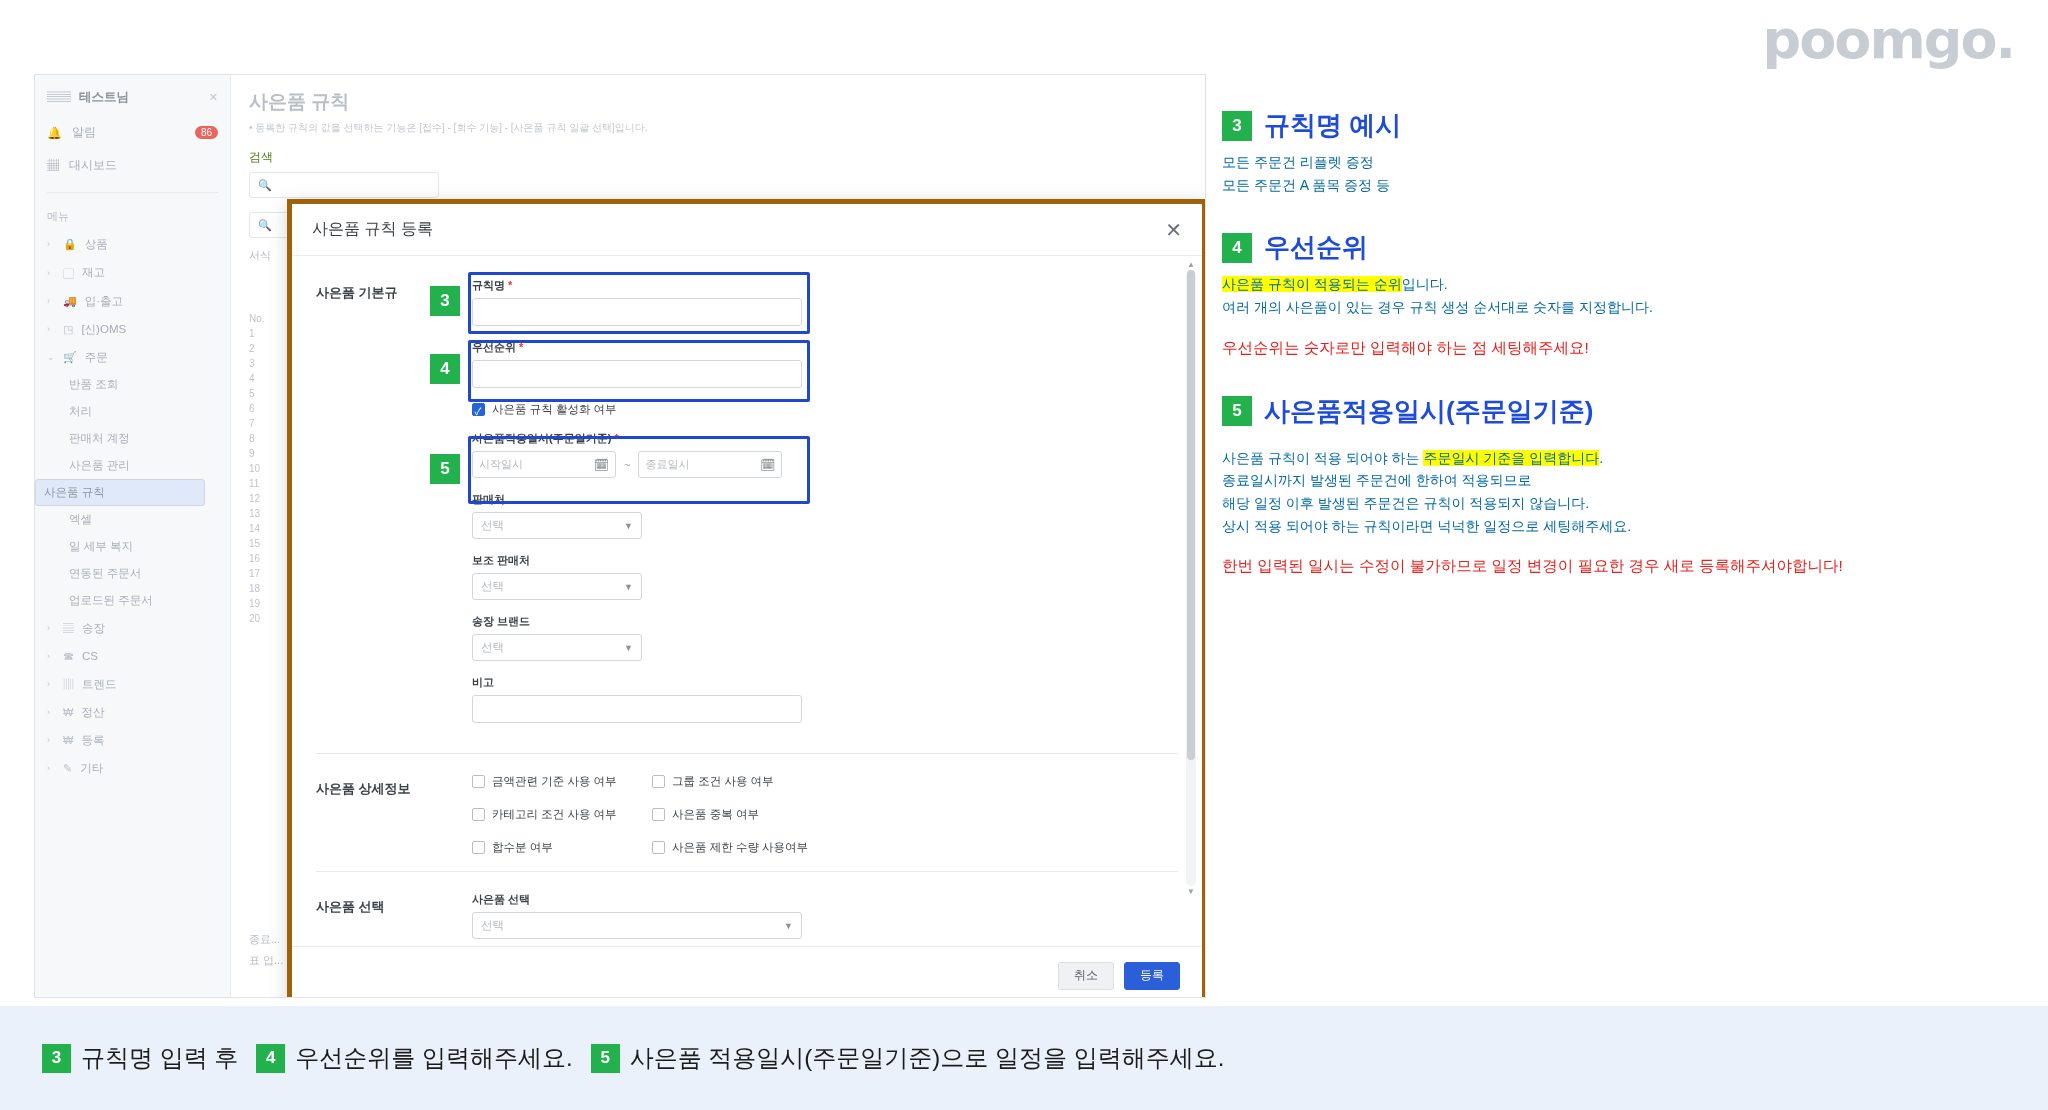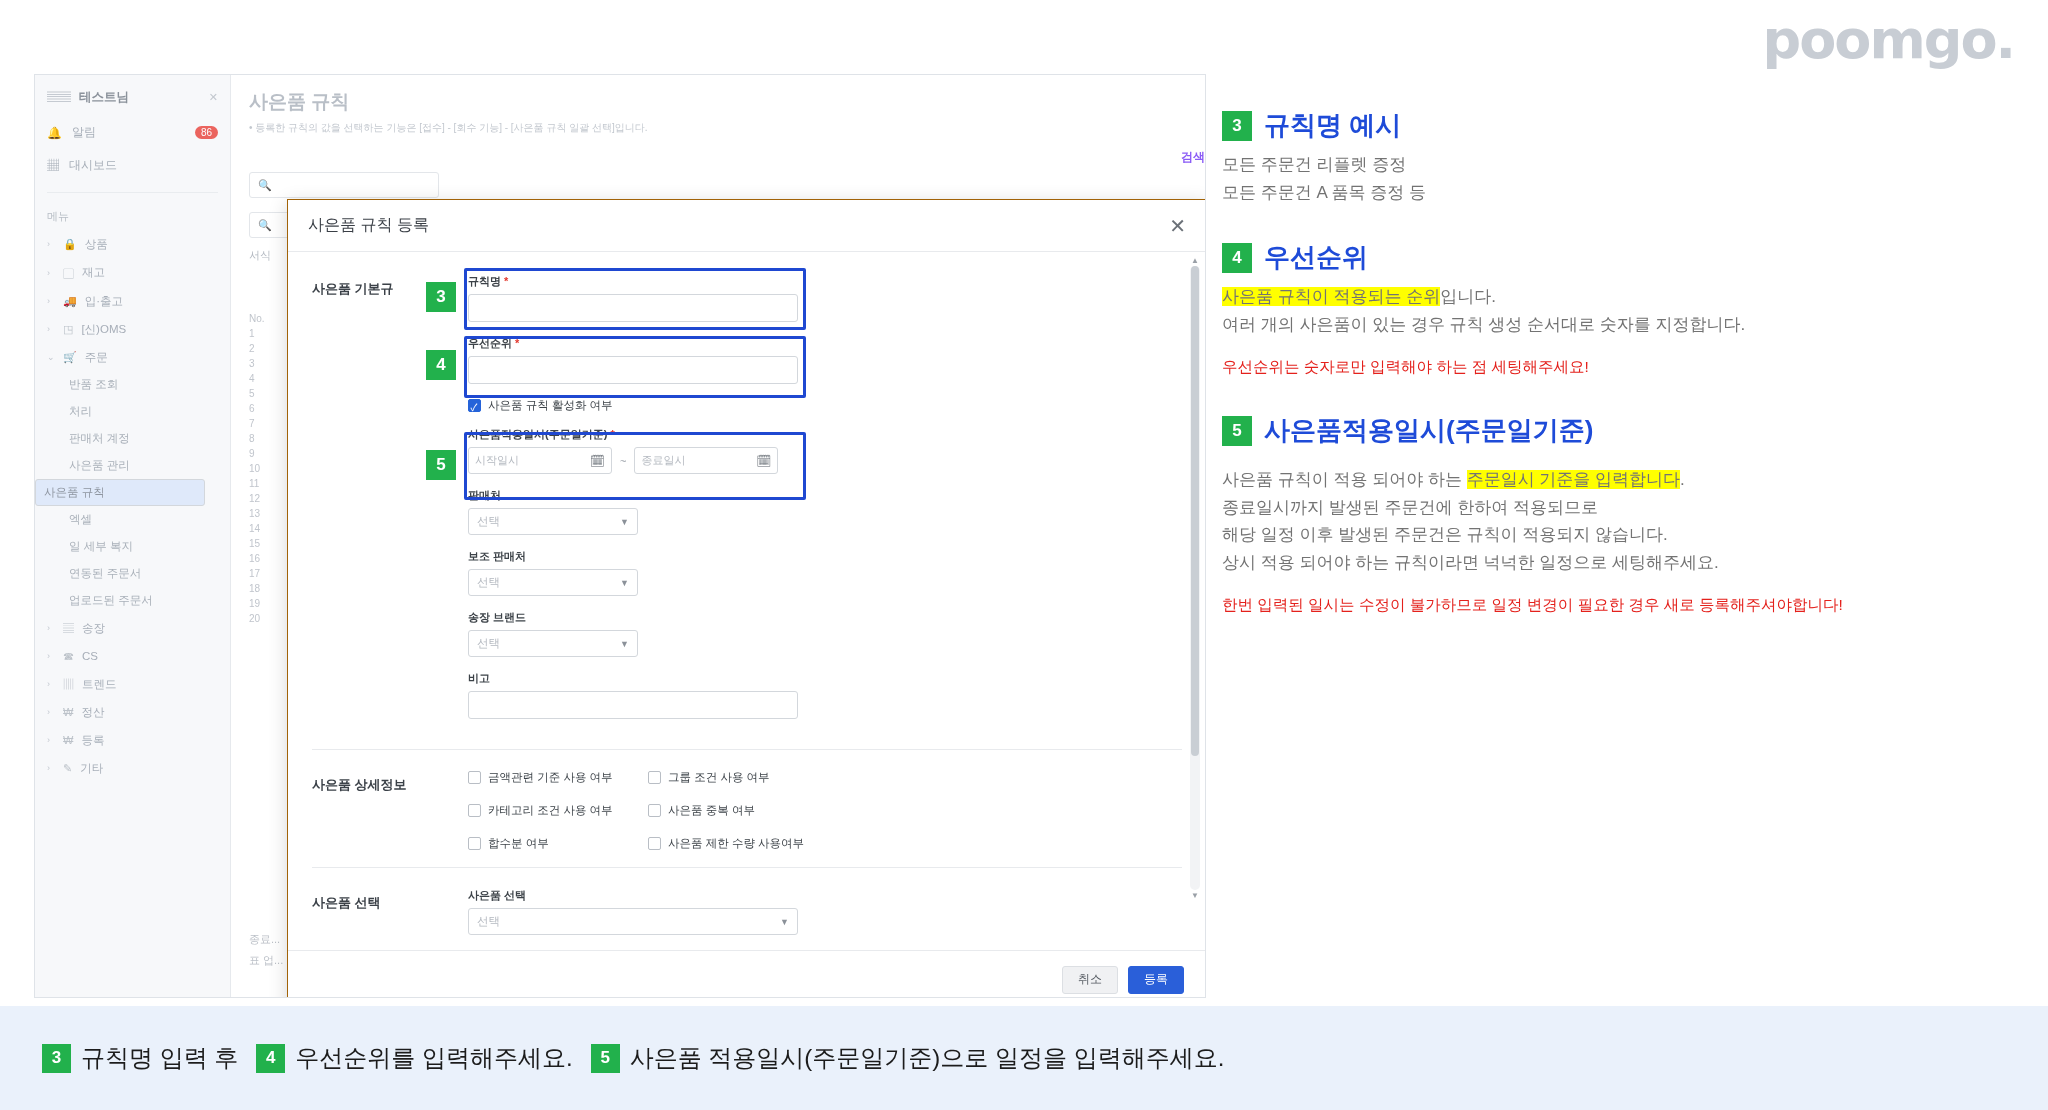--- a/index.html
+++ b/index.html
@@ -58,37 +58,37 @@
   .erp-sub {
     padding: 6px 12px 6px 34px; font-size: 11.5px; color:#a9b0b9;
   }
   .erp-sub.sel { background:#e4ecfb; color:#7a8characters; color:#8e95a0; border-radius:3px; }
   .erp-sub.sel { background:#dfe9fa; }
 
   
   .erp-main { position:absolute; left:196px; top:0; right:0; bottom:0; background:#fff; }
   .erp-title { font-size: 19px; color:#b9bfc7; padding: 14px 0 2px 18px; font-weight:bold;}
   .erp-note { font-size: 10px; color:#c3c8cf; padding: 4px 0 0 18px; }
-  .erp-search-lbl { font-size: 12px; color:#8b5cf6; padding: 14px 0 0 18px; font-weight:bold;text-align:right;}
+  .erp-search-lbl { font-size: 12px; color:#4d7c0f; padding: 14px 0 0 18px; font-weight:normal;}
   .erp-inputbox {
     margin: 6px 0 0 18px; width: 190px; height: 26px;
     border:1px solid #e3e6ea; border-radius:3px; background:#fff;
     display:flex; align-items:center; padding:0 8px; color:#ccd1d7; font-size:11px;
   }
   .erp-table-hd { font-size: 11px; color:#b4bac2; padding: 10px 0 0 18px; }
   .erp-nocol { position:absolute; left:18px; top:236px; width:60px; font-size:10px; color:#c0c5cc; }
   .erp-nocol div { padding: 2px 0; }
   .erp-bottom { position:absolute; left:18px; bottom:26px; font-size:11px; color:#bcc1c8; }
   .erp-bottom div { padding: 3px 0; }
 
   
   .modal {
     position:absolute; left: 252px; top: 124px;
     width: 920px; height: 810px;
-    background:#fff; border:1px solid #a16207;
+    background:#fff; border:5px solid #a16207;
     box-shadow: 0 4px 18px rgba(0,0,0,.16);
     display:flex; flex-direction:column;
   }
   .modal-hd {
     height: 52px; border-bottom:1px solid #e8eaed;
     display:flex; align-items:center; padding: 0 20px;
     font-size: 16px; color:#3a3f46;
   }
   .modal-hd .close { margin-left:auto; font-size: 20px; color:#6b7178; cursor:pointer; }
   .modal-body { position:relative; flex:1; overflow:hidden; padding: 18px 24px 0 24px; }
@@ -168,21 +168,21 @@
   }
 
   
   .explain { position:absolute; left: 1222px; top: 108px; width: 800px; }
   .exp-head { display:flex; align-items:center; gap: 12px; margin-bottom: 8px; }
   .exp-num {
     width: 30px; height: 30px; background:#22b14c; color:#fff; font-size:17px; font-weight:bold;
     display:flex; align-items:center; justify-content:center;
   }
   .exp-title { font-size: 26px; font-weight: bold; color:#1e4bd8; }
-  .exp-line { font-size: 17px; color:#737373; line-height: 1.62; }
+  .exp-line { font-size: 14px; color:#0369a1; line-height: 1.62; }
   .exp-line.red { color:#e4211c; font-size: 15.5px; }
   .hy { background:#ffff00; }
   .blk { margin-bottom: 34px; }
 
   
   .bottom {
     position:absolute; left:0; bottom:0; width: 2048px; height: 104px;
     background:#eaf1fb;
     display:flex; align-items:center; padding-left: 42px; gap: 10px;
   }

